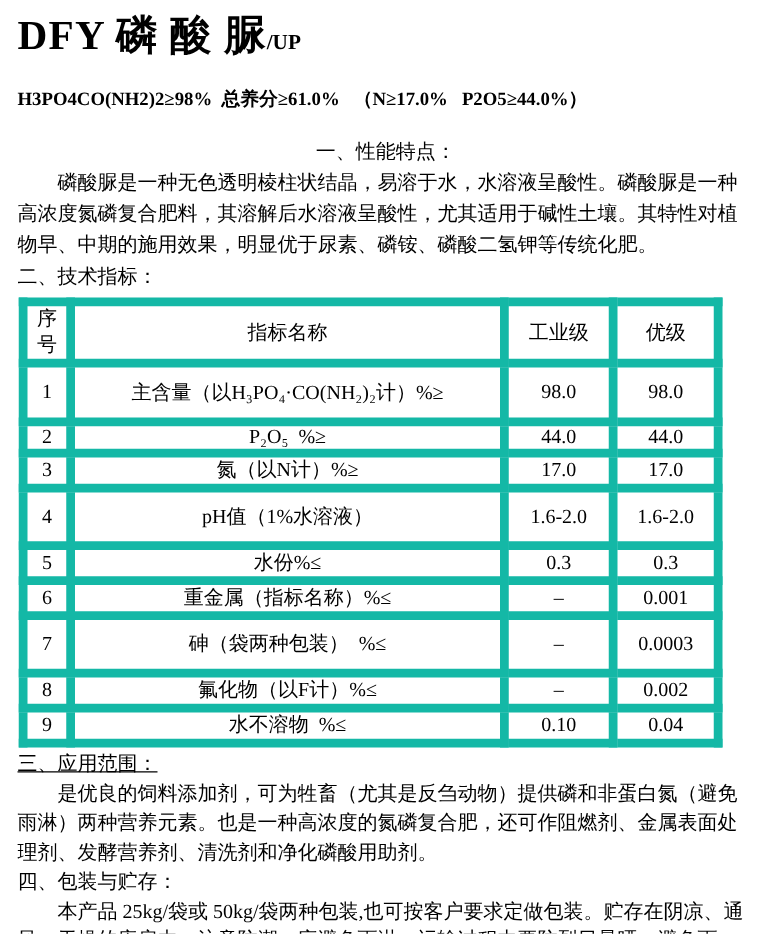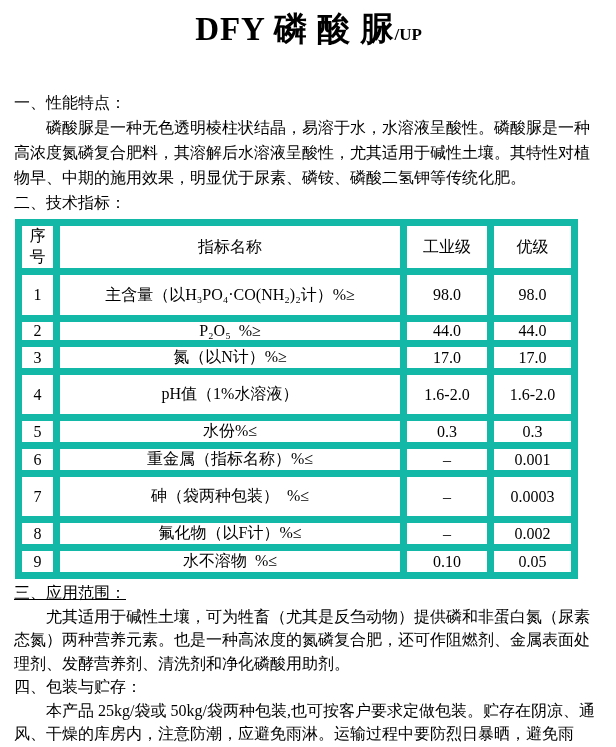--- a/index.html
+++ b/index.html
@@ -5,41 +5,40 @@
   html, body { margin:0; padding:0; background:#ffffff; }
   body {
     width:616px; height:747px; overflow:hidden;
     color:#000000;
     font-family:"Liberation Serif","DejaVu Serif",serif;
     font-size:16px;
   }
   .page { padding:4px 13px 0 14px; }
 
   .title {
-    text-align:center;
     font-size:33px;
     font-weight:bold;
     line-height:46px;
     letter-spacing:1px;
     margin:2px 0 0 0;
     white-space:pre-wrap;
   }
   .title-suffix { font-size:17px; font-weight:bold; letter-spacing:0; }
 
   .formula {
     margin-top:14px;
     font-size:15px;
     font-weight:bold;
     line-height:18px;
     white-space:pre-wrap;
   }
 
   .heading { margin:0; line-height:25px; white-space:pre-wrap; }
   .para    { margin:0; line-height:25px; text-indent:2em; white-space:pre-wrap;font-family:Liberation Serif, serif; }
-  .mt-sec1 { margin-top:32px; }
+  .mt-sec1 { margin-top:20px;text-align:center; }
   .b .heading, .heading.b, .para.b { line-height:23.5px; }
   .mt-sec3 { margin-top:2px;text-decoration:underline; }
 
   table.spec {
     border-collapse:collapse;
     table-layout:fixed;
     width:556px;
     margin:4px 0 0 1px;
     border:2px solid #6e6e6e;
   }
@@ -56,20 +55,21 @@
   .h47{height:47px}.h46{height:46px}.h28{height:28px}
   .h25{height:25px}.h24{height:24px}.h23{height:23px}
 </style>
 </head>
 <body>
 
 <div class="page">
 
   <div class="title"><span>DFY 磷 酸 脲</span><span class="title-suffix">/UP</span></div>
 
+  <div class="formula">H3PO4CO(NH2)2≥98%  总养分≥61.0%   （N≥17.0%   P2O5≥44.0%）</div>
 
   <p class="heading mt-sec1">一、性能特点：</p>
   <p class="para">磷酸脲是一种无色透明棱柱状结晶，易溶于水，水溶液呈酸性。磷酸脲是一种高浓度氮磷复合肥料，其溶解后水溶液呈酸性，尤其适用于碱性土壤。其特性对植物早、中期的施用效果，明显优于尿素、磷铵、磷酸二氢钾等传统化肥。</p>
 
   <p class="heading">二、技术指标：</p>
 
   <table class="spec">
     <colgroup>
       <col style="width:38px">
         <col style="width:347px">
@@ -130,24 +130,24 @@
       <tr class="h24">
         <td>8</td>
         <td>氟化物（以F计）%≤</td>
         <td>–</td>
         <td>0.002</td>
       </tr>
       <tr class="h28">
         <td>9</td>
         <td>水不溶物  %≤</td>
         <td>0.10</td>
-        <td>0.05</td>
+        <td>0.04</td>
       </tr>
     </tbody>
   </table>
 
   <p class="heading b mt-sec3">三、应用范围：</p>
-  <p class="para b">尤其适用于碱性土壤，可为牲畜（尤其是反刍动物）提供磷和非蛋白氮（尿素态氮）两种营养元素。也是一种高浓度的氮磷复合肥，还可作阻燃剂、金属表面处理剂、发酵营养剂、清洗剂和净化磷酸用助剂。</p>
+  <p class="para b">是优良的饲料添加剂，可为牲畜（尤其是反刍动物）提供磷和非蛋白氮（避免雨淋）两种营养元素。也是一种高浓度的氮磷复合肥，还可作阻燃剂、金属表面处理剂、发酵营养剂、清洗剂和净化磷酸用助剂。</p>
 
   <p class="heading b">四、包装与贮存：</p>
   <p class="para b">本产品 25kg/袋或 50kg/袋两种包装,也可按客户要求定做包装。贮存在阴凉、通风、干燥的库房内，注意防潮，应避免雨淋。运输过程中要防烈日暴晒，避免雨淋。</p>
 
 </div>
 
 </body></html>

